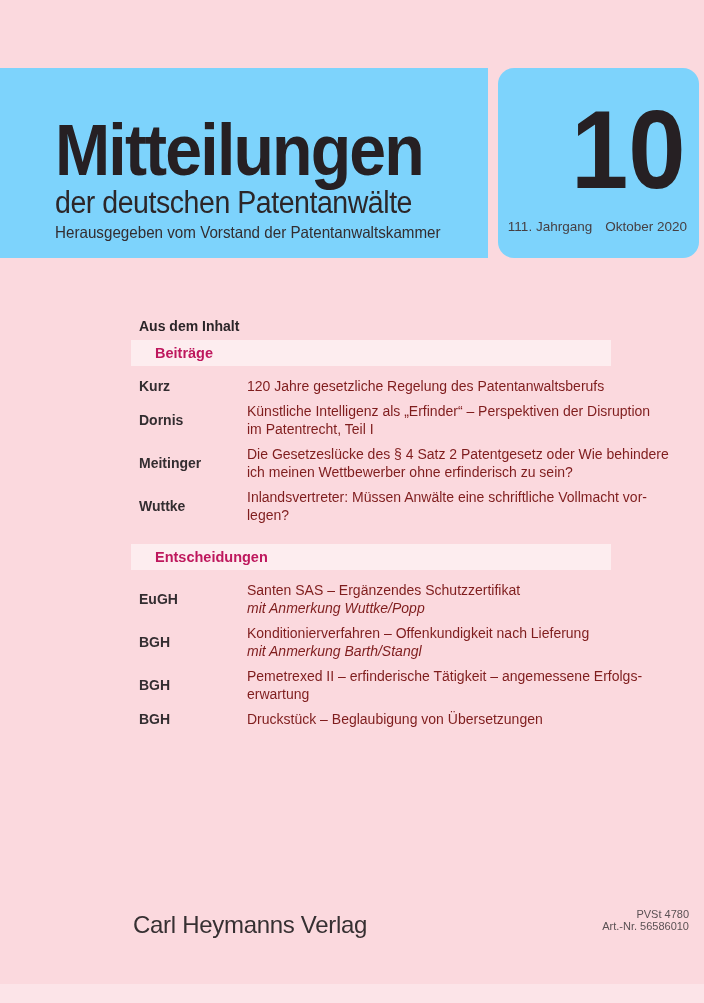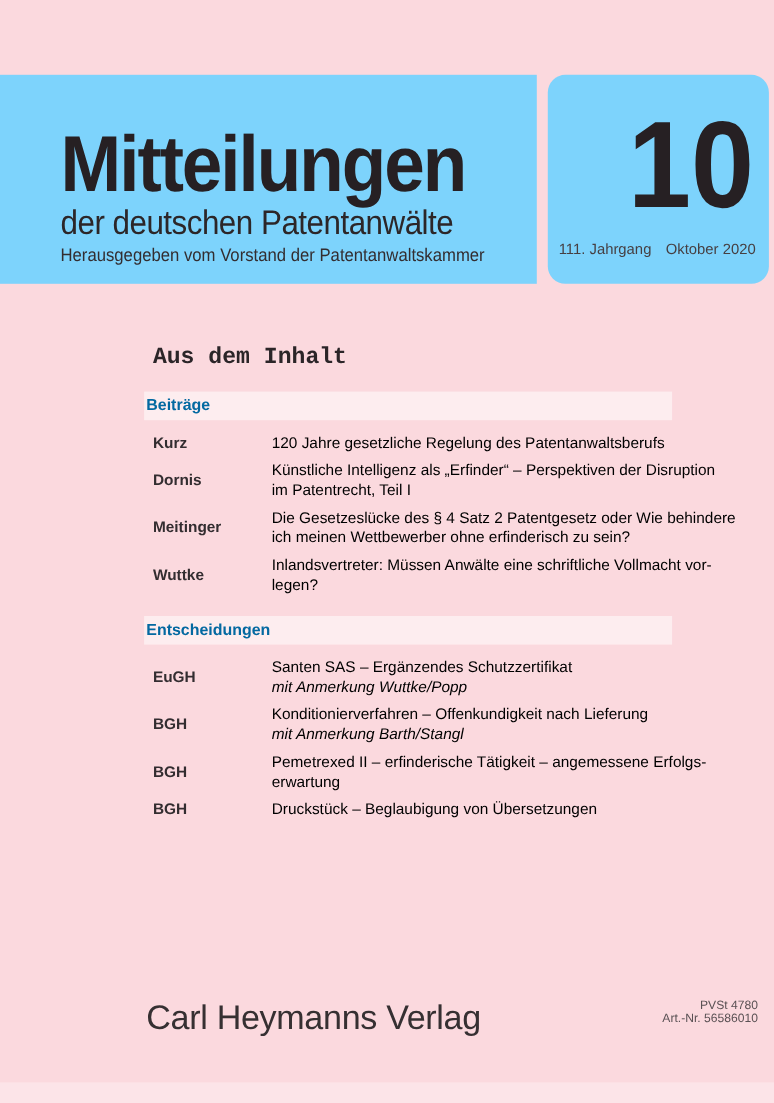--- a/index.html
+++ b/index.html
@@ -24,33 +24,33 @@
     font-size:112px;line-height:112px;font-weight:bold;color:#262023;
     transform:scaleX(0.92);transform-origin:right top;white-space:nowrap;
   }
   .issue-meta{
     position:absolute;top:152px;right:12px;display:flex;gap:13px;
     font-size:13.5px;line-height:14px;color:#463f42;white-space:nowrap;
   }
 
   
   .contents{position:absolute;left:131px;top:317px;width:480px;}
-  .toc-heading{margin:0 0 21px 8px;font-size:21px;line-height:18px;font-weight:bold;color:#2b2528;font-family:Liberation Mono, monospace;}
-  .band{height:26px;line-height:26px;background:#fdedef;padding-left:2px;
-        font-size:14.5px;font-weight:bold;color:#0369a1;margin-bottom:11px;}
+  .toc-heading{margin:0 0 5px 8px;font-size:14px;line-height:18px;font-weight:bold;color:#2b2528;}
+  .band{height:26px;line-height:26px;background:#fdedef;padding-left:24px;
+        font-size:14.5px;font-weight:bold;color:#be185d;margin-bottom:11px;}
   .band-second{margin-top:19px;}
   .rows{padding-left:8px;}
   .row{display:flex;margin-bottom:6px;align-items:center;}
   .author{flex:none;width:108px;font-weight:bold;font-size:14px;line-height:18.5px;color:#332d30;}
-  .title{font-size:14px;line-height:18.5px;color:#000000;}
+  .title{font-size:14px;line-height:18.5px;color:#7f1d1d;}
   .title .line{white-space:nowrap;}
   .note{font-style:italic;}
 
   
-  .publisher{position:absolute;left:133px;top:910px;font-size:31px;line-height:30px;
+  .publisher{position:absolute;left:133px;top:910px;font-size:24px;line-height:30px;
              font-weight:300;letter-spacing:-0.3px;color:#363032;white-space:nowrap;}
   .print-codes{position:absolute;right:15px;top:908px;text-align:right;
                font-size:11px;line-height:12px;color:#5a5154;}
   .bottom-strip{position:absolute;left:0;bottom:0;width:704px;height:19px;background:#fce4e8;}
 </style>
 </head>
 <body>
 
 <div class="panel panel-left">
   <div class="mast">

